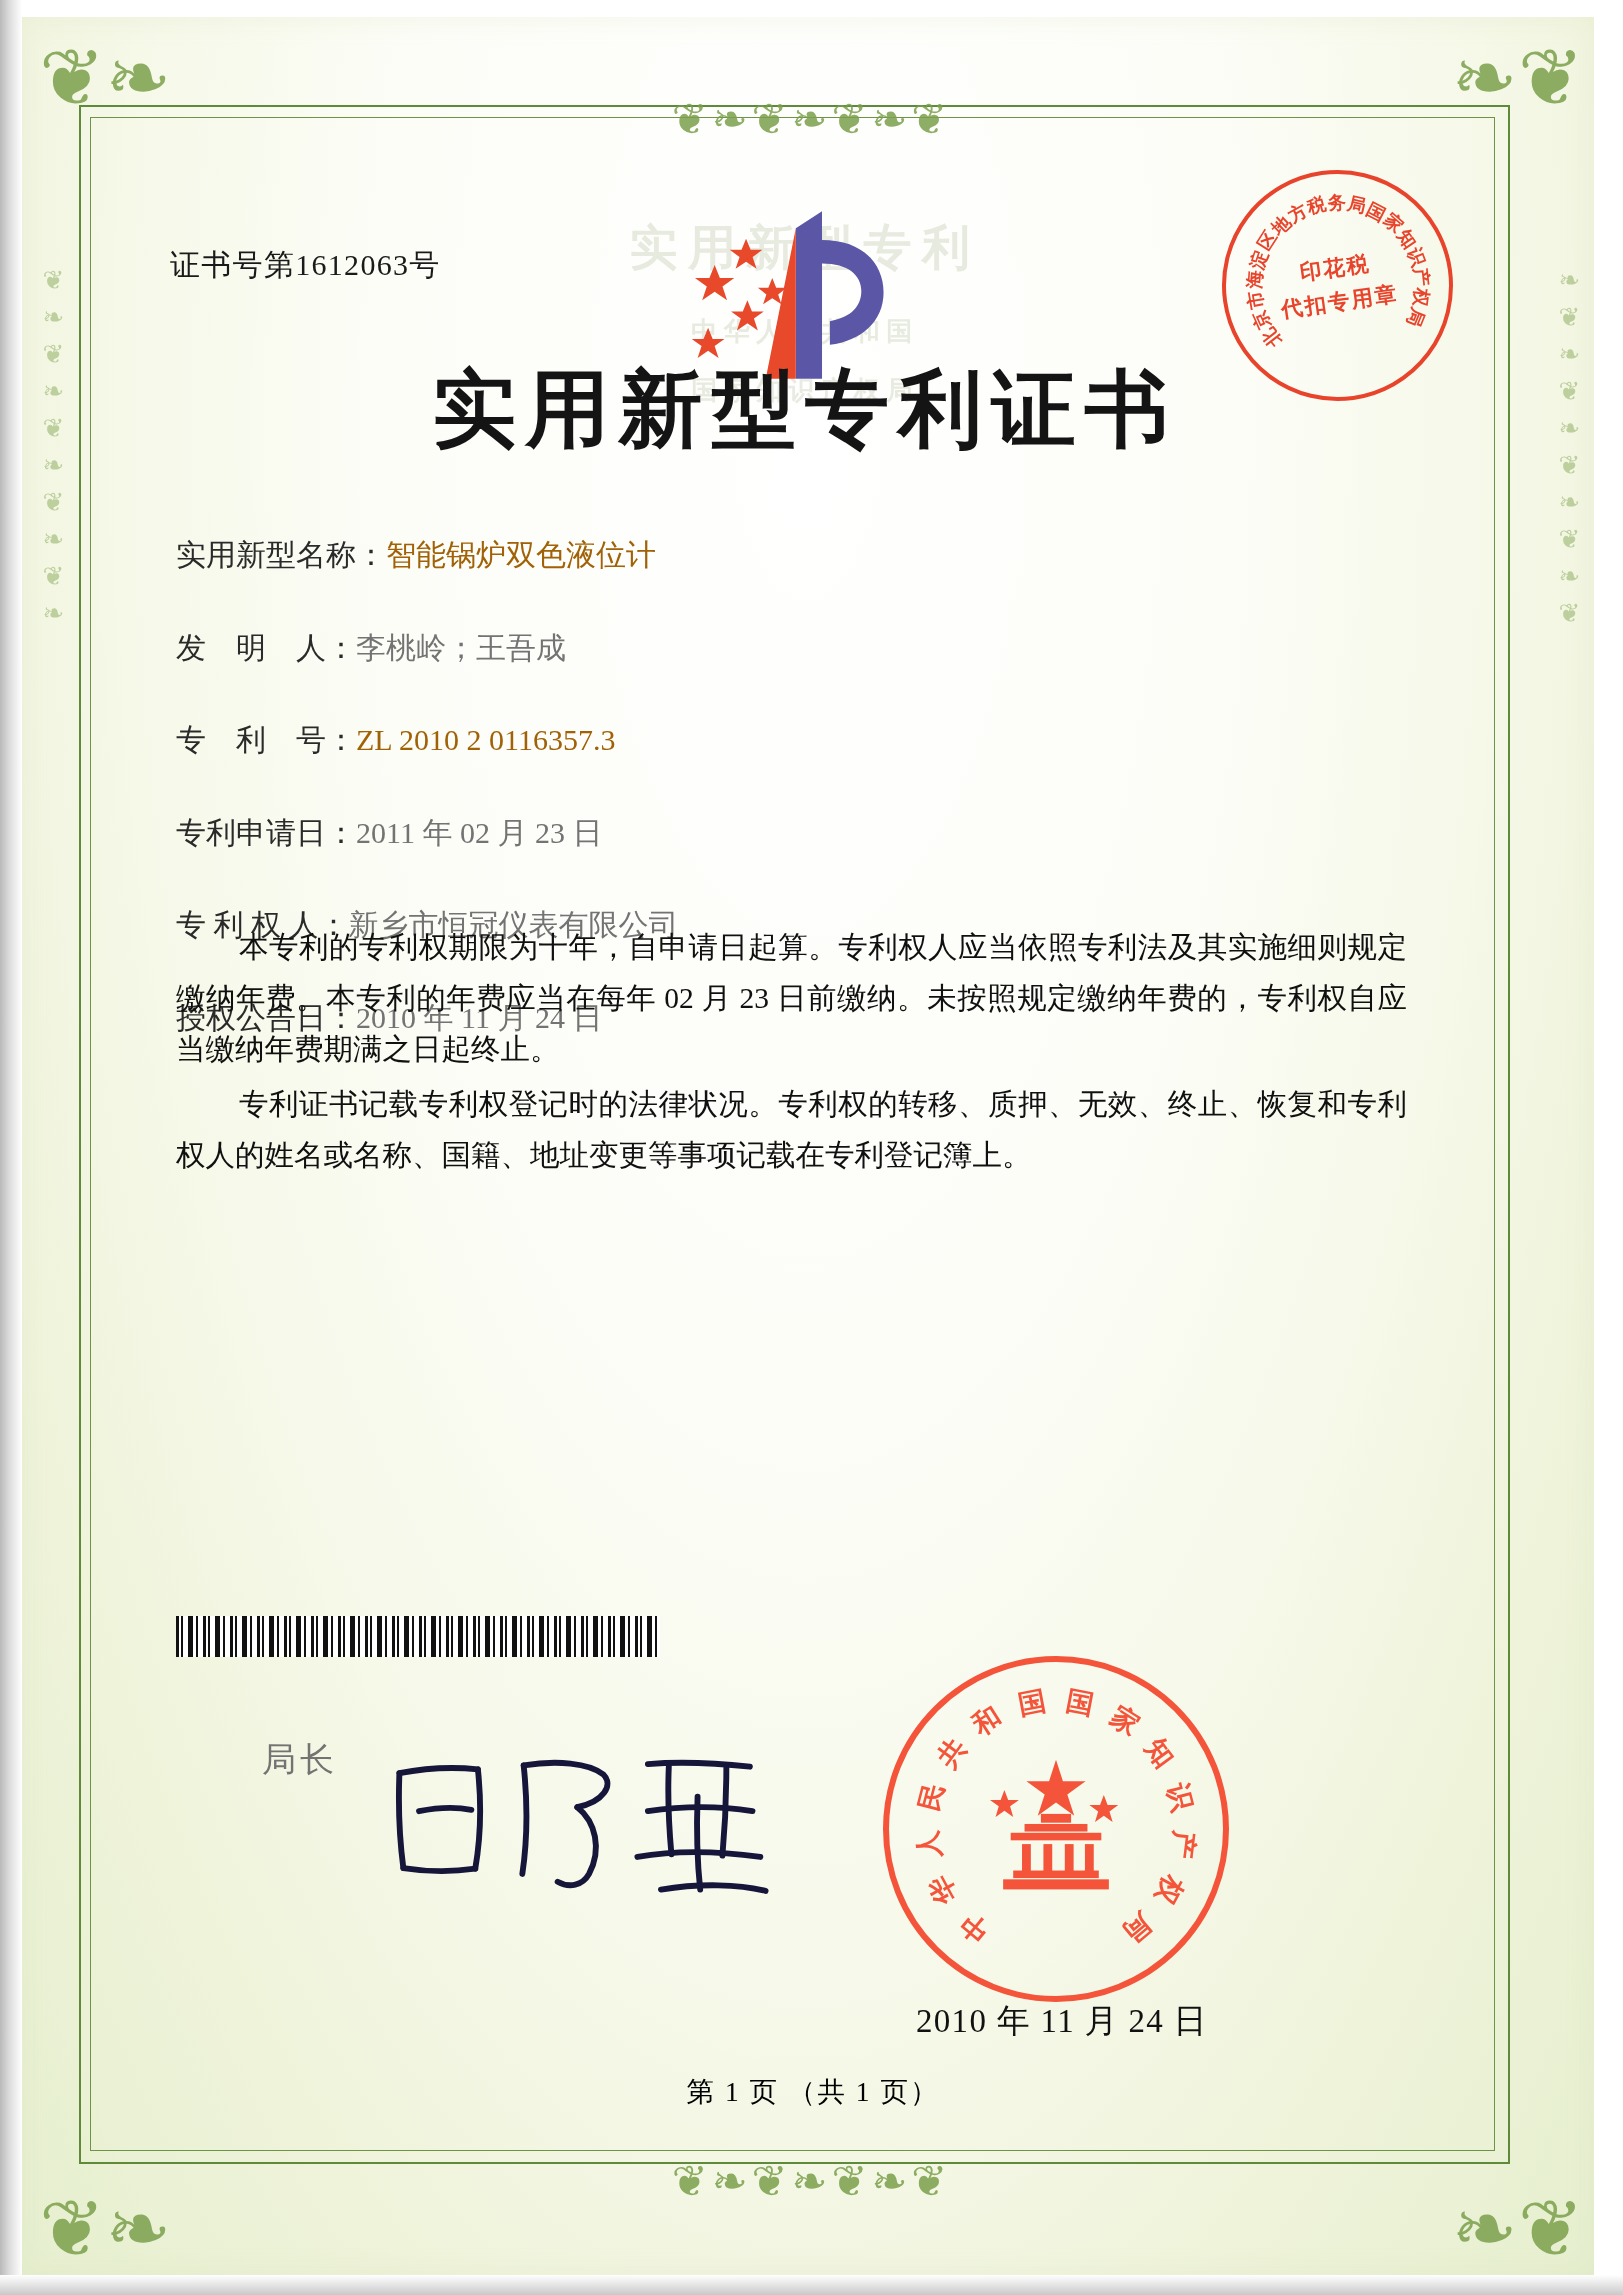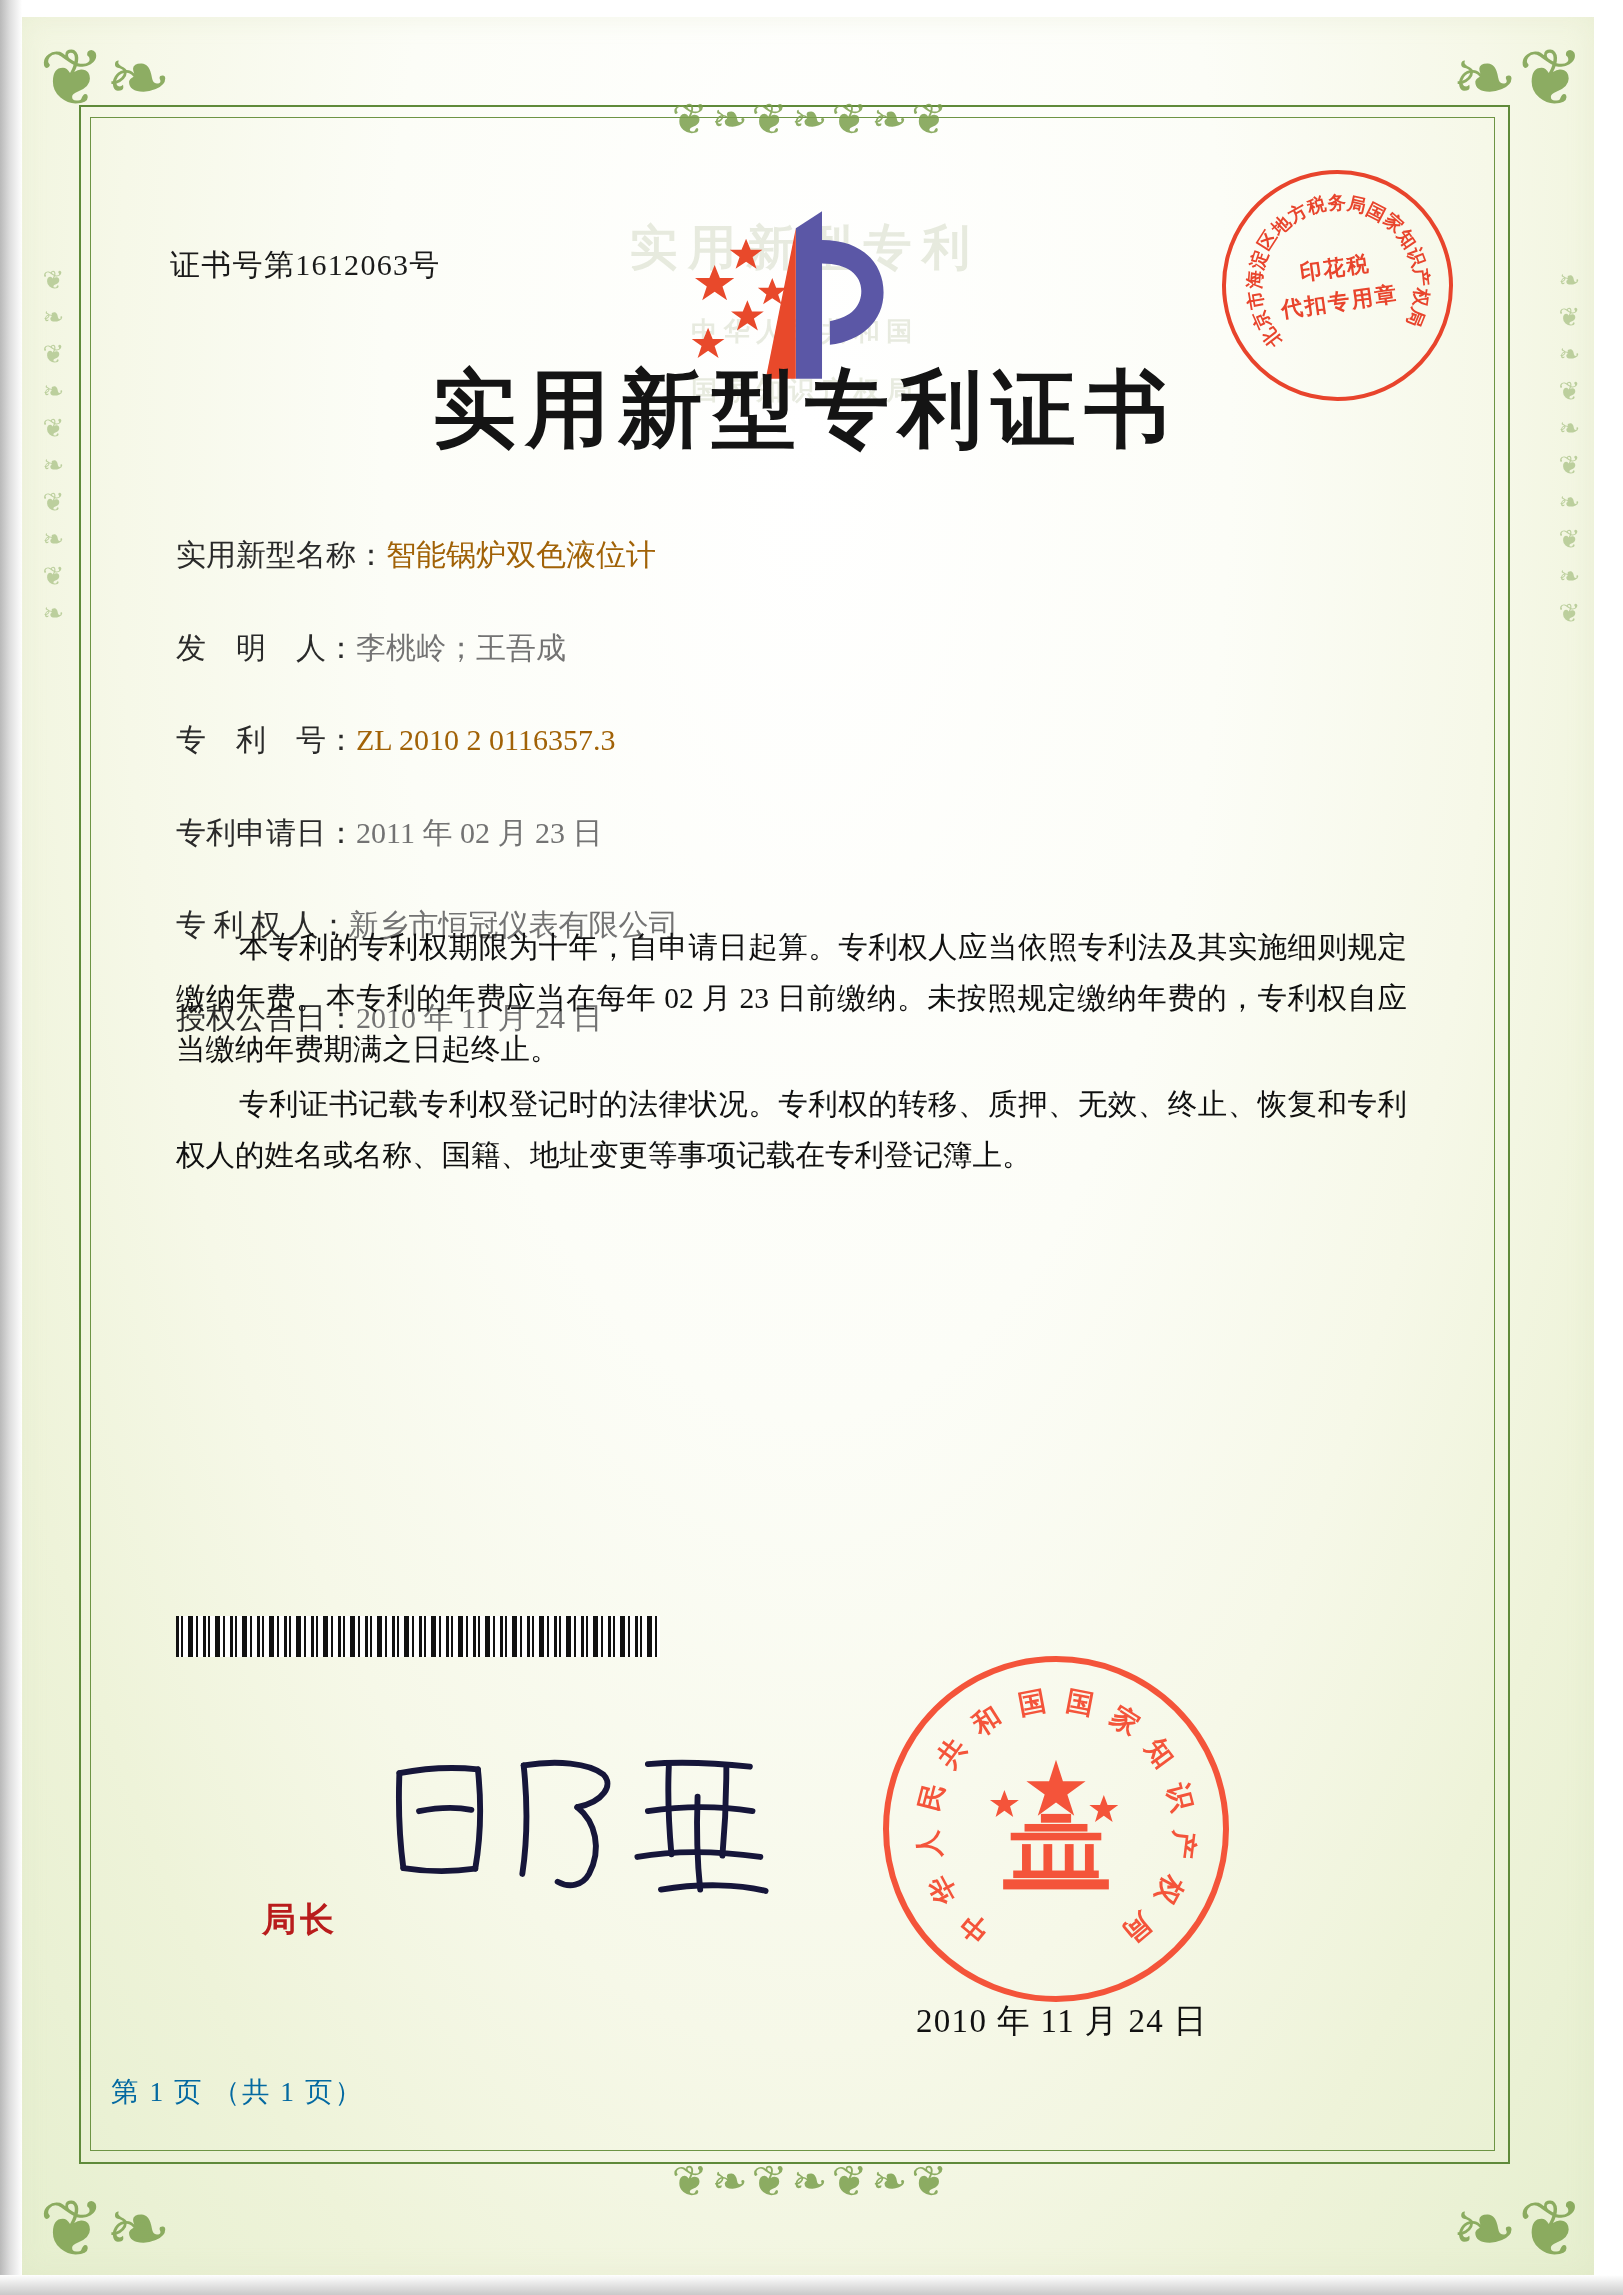--- a/index.html
+++ b/index.html
@@ -263,49 +263,49 @@
     left: 50%;
     top: 50%;
     transform: translate(-50%, -50%);
     width: 151px;
     height: 151px;
   }
 
   .signature-label {
     position: absolute;
     left: 151px;
-    top: 1760px;
+    top: 1600px;
     font-size: 34px;
-    font-weight: bold;
-    color: #b91c1c;
+    font-weight: normal;
+    color: #737373;
     letter-spacing: 3.9px;
   }
   .signature {
     position: absolute;
     left: 262px;
     top: 1597px;
     width: 419px;
     height: 170px;
   }
   .issue-date {
     position: absolute;
     left: 805px;
     top: 1862px;
     font-size: 33px;
     color: #111;
     letter-spacing: 1.3px;
   }
   .page-num {
     position: absolute;
-    left: 0;
+    left: 16px;
     right: 0;
     top: 1937px;
-    text-align: left;
+    text-align: center;
     font-size: 27.5px;
-    color: #0369a1;
+    color: #000000;
     letter-spacing: 2px;
   }
   .shadow-left {
     position: absolute;
     left: 0;
     top: 0;
     width: 22px;
     height: 2295px;
     background: linear-gradient(90deg, #b9b9b9 0%, #dedede 45%, #ffffff 100%);
   }

